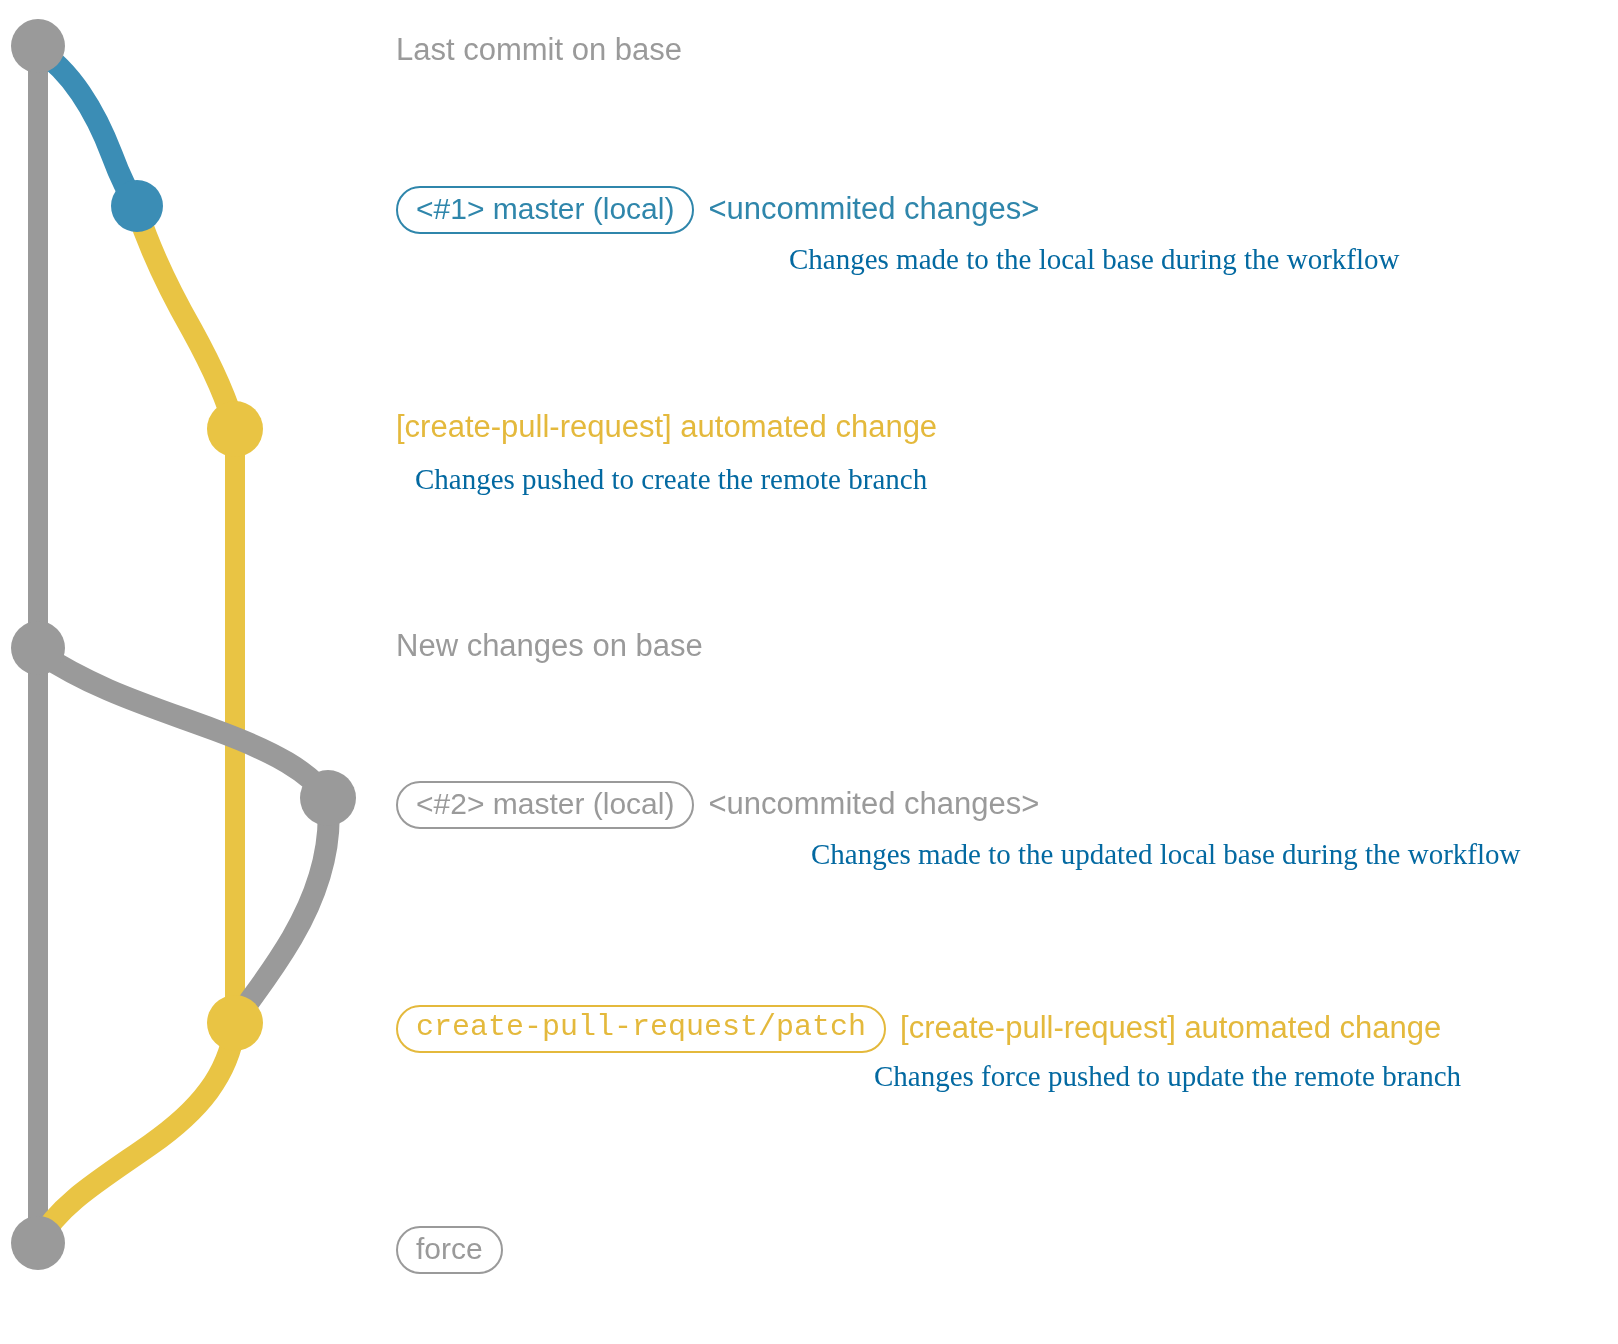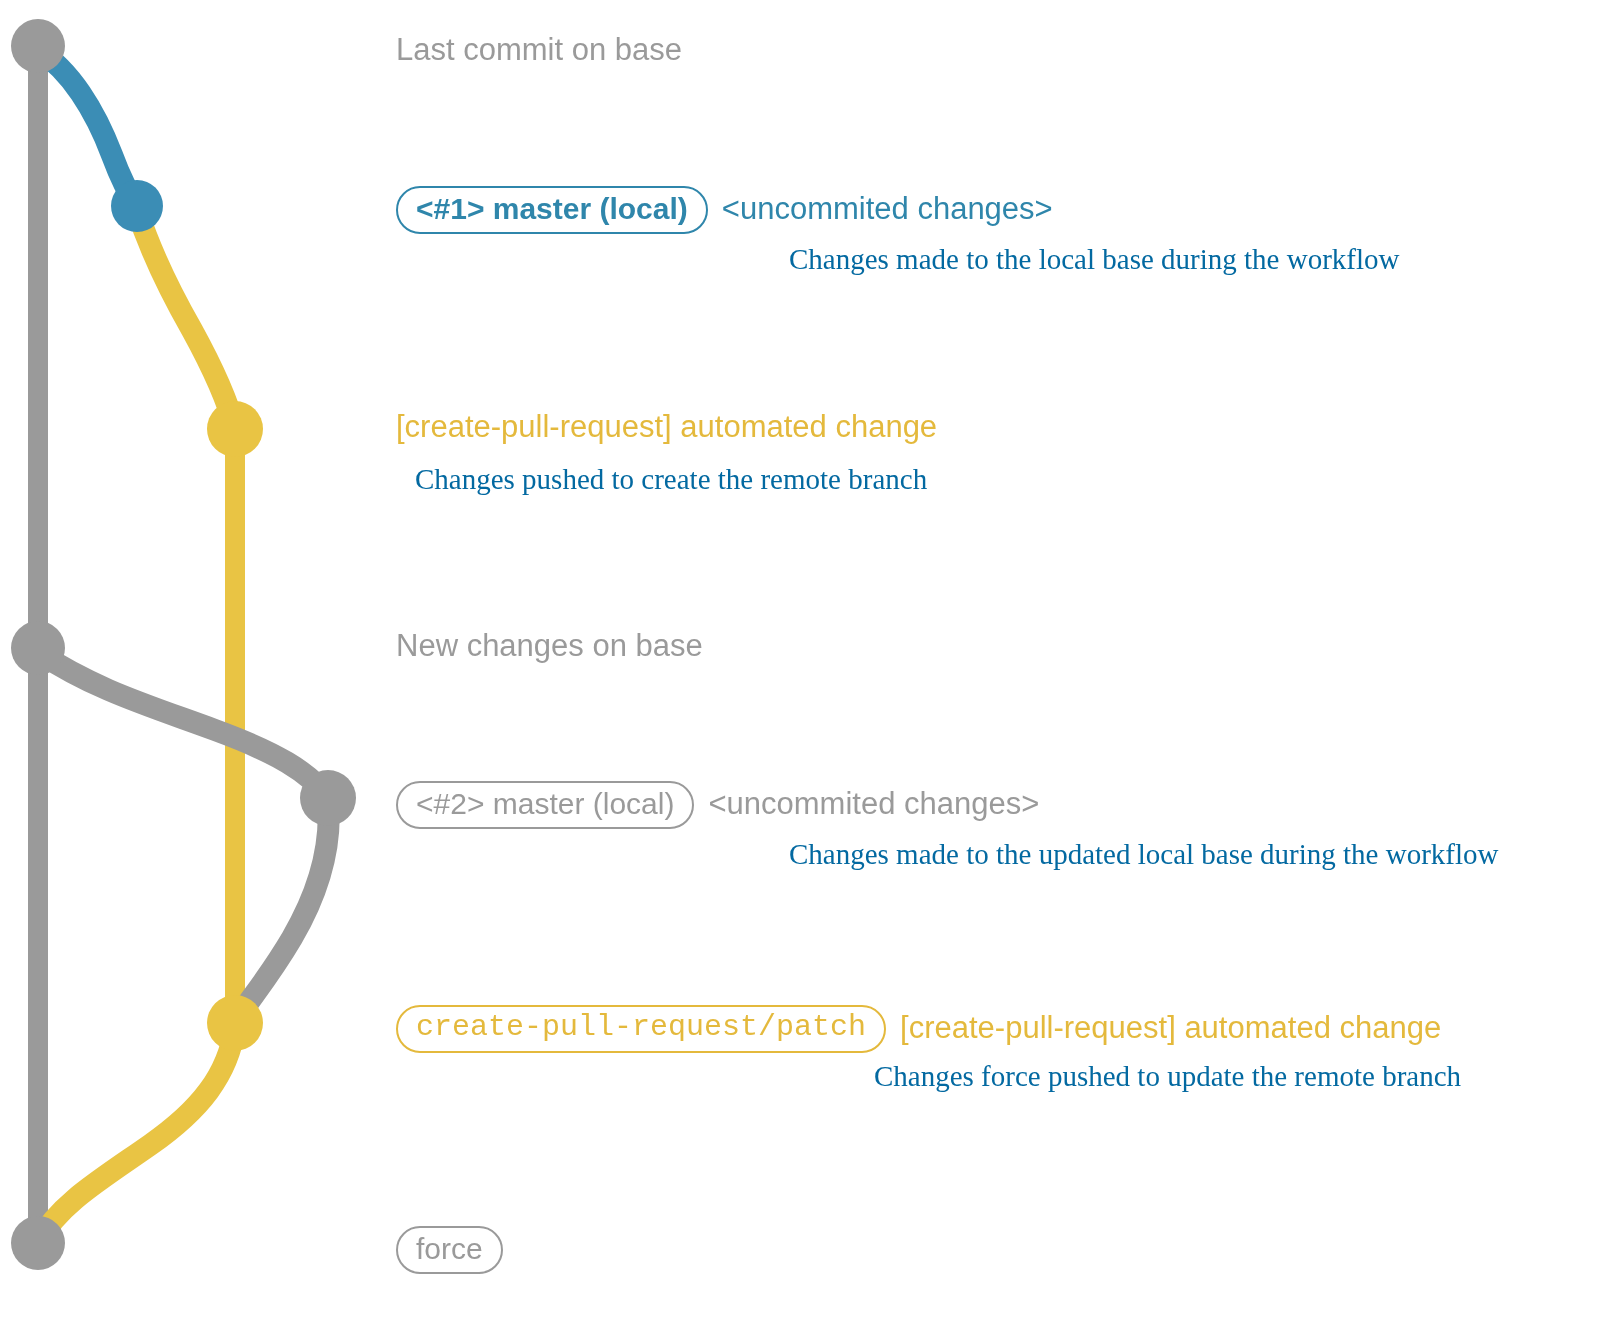--- a/index.html
+++ b/index.html
@@ -51,21 +51,20 @@
     border-radius: 24px;
     padding: 5px 18px 7px 18px;
     font-size: 30px;
     line-height: 1.05;
     background: #ffffff;
     margin-right: 14px;
   }
   .badge.blue {
     border-color: #2f86ab;
     color: #2f86ab;
-    font-weight: bold;
   }
   .badge.gold {
     border-color: #e4b93c;
     color: #e4b93c;
     font-family: Liberation Mono, monospace;
   }
   .badge.gray {
     border-color: #9a9a9a;
     color: #9a9a9a;
   }
@@ -144,21 +143,21 @@
       <span class="subject gray">New changes on base</span>
     </div>
   </div>
 
   <div class="row" style="top:781px">
     <div class="headline">
       <span class="badge gray">&lt;#2&gt; master (local)</span>
       <span class="subject gray">&lt;uncommited changes&gt;</span>
     </div>
   </div>
-  <div class="desc" style="left:789px; top:838px">Changes made to the updated local base during the workflow</div>
+  <div class="desc" style="left:811px; top:838px">Changes made to the updated local base during the workflow</div>
 
   <div class="row" style="top:1005px">
     <div class="headline">
       <span class="badge gold">create-pull-request/patch</span>
       <span class="subject gold">[create-pull-request] automated change</span>
     </div>
   </div>
   <div class="desc" style="left:874px; top:1060px">Changes force pushed to update the remote branch</div>
 
   <div class="row" style="top:1226px">

